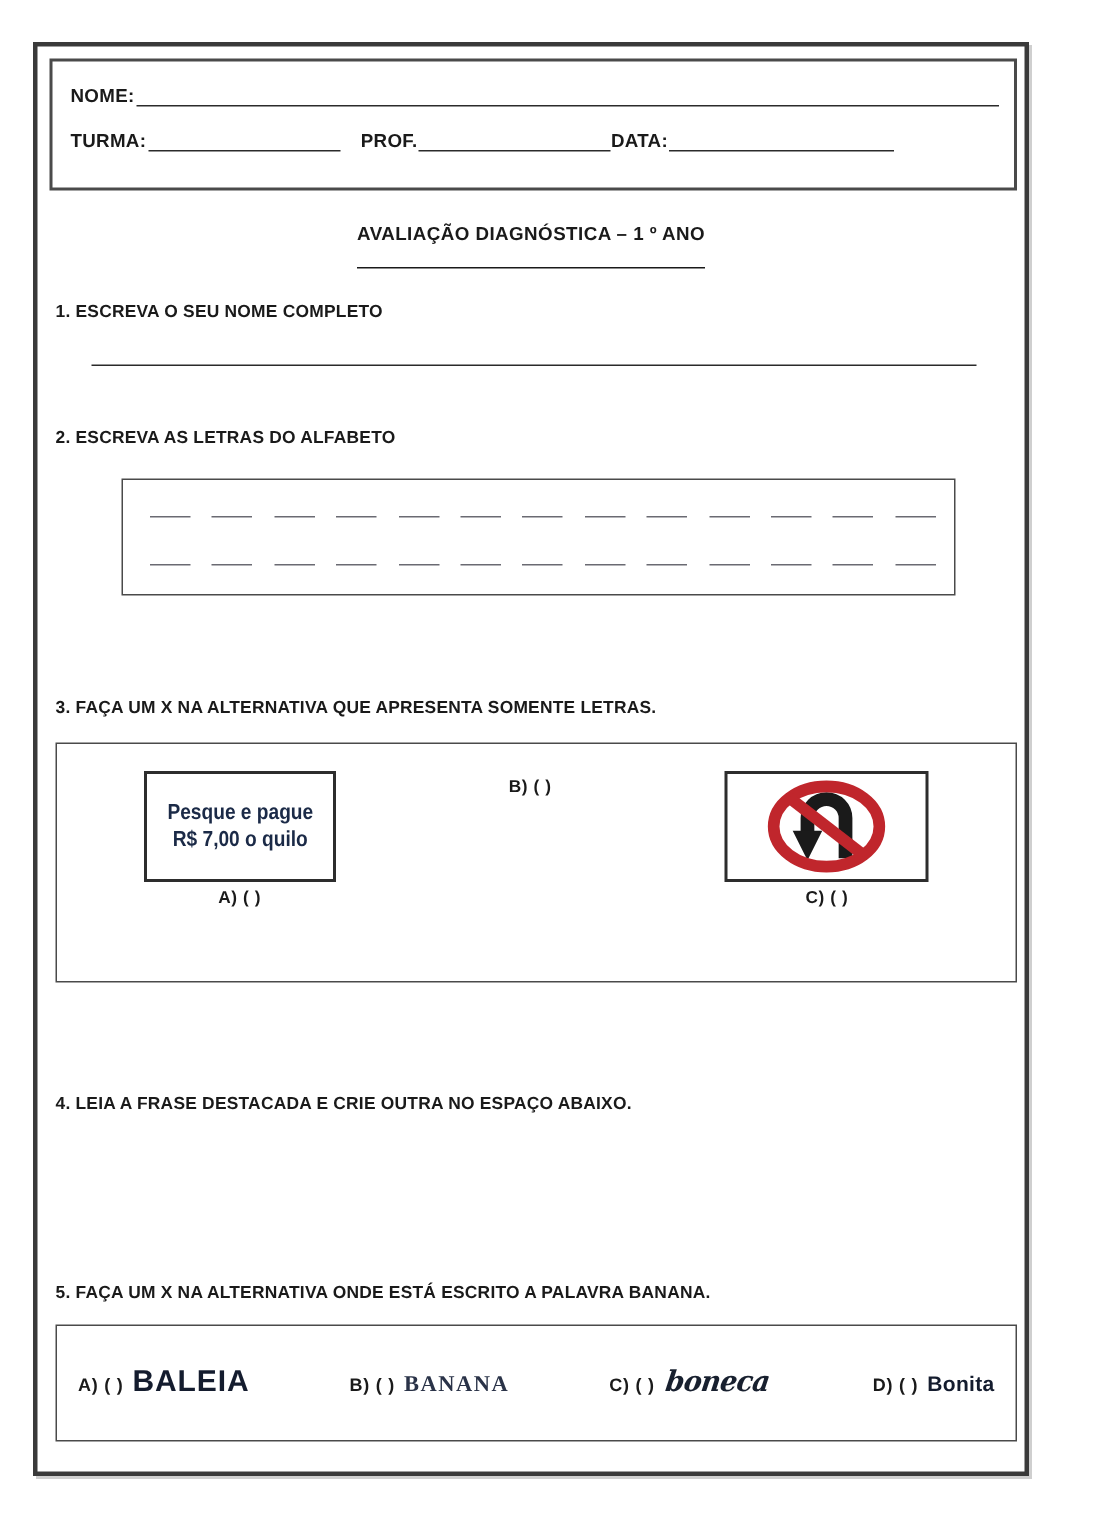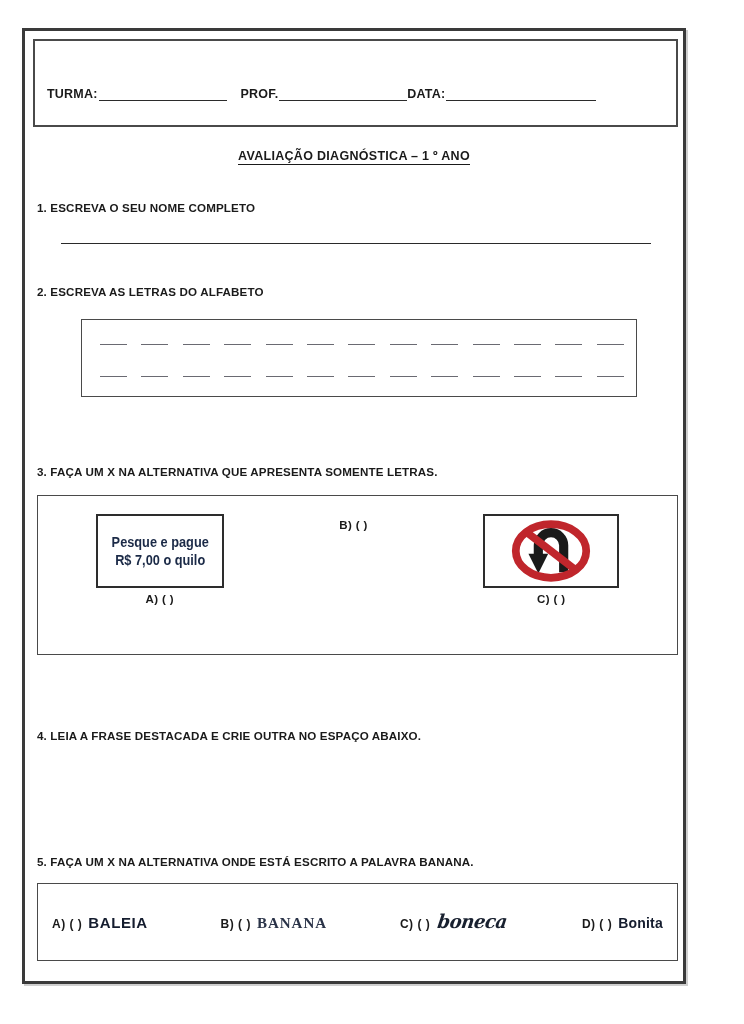--- a/index.html
+++ b/index.html
@@ -65,21 +65,21 @@
     position:absolute;
     left:0;right:0;
     top:118px;
     text-align:center;
     font-weight:bold;
     font-size:12.5px;
     letter-spacing:.3px;
   }
   .doc-title span{
     border-bottom:1.8px solid #1a1a1a;
-    padding-bottom:1px;
+    padding-bottom:15px;
   }
 
   
   .q-prompt{
     position:absolute;
     left:12px;
     font-weight:bold;
     font-size:11.6px;
     letter-spacing:.15px;
     white-space:nowrap;
@@ -220,21 +220,21 @@
   }
   .q5-marker{
     font-weight:bold;
     font-size:12px;
     letter-spacing:.5px;
     margin-right:6px;
   }
   .w-baleia{
     font-family:"Liberation Sans", sans-serif;
     font-weight:bold;
-    font-size:15px;
+    font-size:20px;
     letter-spacing:.6px;
     color:#141c2e;
   }
   .w-banana{
     font-family:"Liberation Serif", serif;
     font-weight:bold;
     font-size:15px;
     letter-spacing:1px;
     color:#2a3348;
   }
@@ -256,20 +256,24 @@
     color:#141c2e;
   }
 </style>
 </head>
 <body>
 
 <div class="page-frame">
   <div class="page-inner">
 
     <div class="ident-box">
+      <div class="ident-row r1">
+        <span class="fld-label">NOME:</span>
+        <span class="rule"></span>
+      </div>
       <div class="ident-row r2">
         <span class="fld-label">TURMA:</span>
         <span class="rule w-turma"></span>
         <span class="gap"></span>
         <span class="fld-label">PROF.</span>
         <span class="rule w-prof"></span>
         <span class="fld-label">DATA:</span>
         <span class="rule w-data"></span>
       </div>
     </div>

